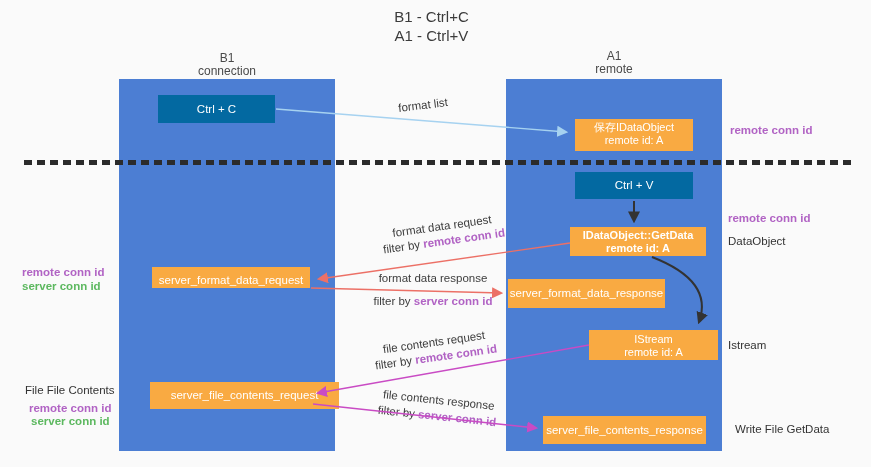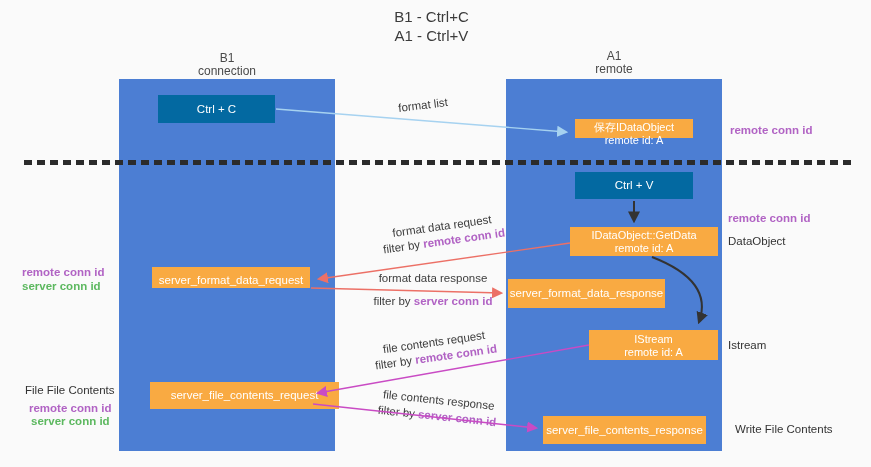--- a/index.html
+++ b/index.html
@@ -60,28 +60,28 @@
     <div>remote</div>
   </div>
 
   <div class="abs lane" style="left:119px;"></div>
   <div class="abs lane" style="left:506px;"></div>
 
   <div class="abs dashed"></div>
 
   <div class="abs node green one-line" style="left:158px; top:95px; width:117px; height:28px; line-height:28px;">Ctrl + C</div>
 
-  <div class="abs node orange two-line" style="left:575px; top:119px; width:118px; height:19px;">
+  <div class="abs node orange two-line" style="left:575px; top:119px; width:118px; height:32px;">
     <div>保存IDataObject</div>
     <div>remote id: A</div>
   </div>
 
   <div class="abs node green one-line" style="left:575px; top:172px; width:118px; height:27px; line-height:27px;">Ctrl + V</div>
 
-  <div class="abs node orange two-line" style="left:570px; top:227px; width:148px; height:29px;">
+  <div class="abs node orange two-line" style="left:570px; top:227px; width:136px; height:29px;font-weight:bold;">
     <div>IDataObject::GetData</div>
     <div>remote id: A</div>
   </div>
 
   <div class="abs node orange one-line" style="left:152px; top:267px; width:158px; height:21px; line-height:27px;">server_format_data_request</div>
 
   <div class="abs node orange one-line" style="left:508px; top:279px; width:157px; height:29px; line-height:29px;">server_format_data_response</div>
 
   <div class="abs node orange two-line" style="left:589px; top:330px; width:129px; height:30px; padding-top:3px;">
     <div>IStream</div>
@@ -119,21 +119,21 @@
     <div>file contents response</div>
     <div class="gap4">
       <span>filter by </span><span class="hl-purple">server conn id</span>
     </div>
   </div>
 
   <div class="abs side purple" style="left:730px; top:123px;">remote conn id</div>
   <div class="abs side purple" style="left:728px; top:211px;">remote conn id</div>
   <div class="abs side dark" style="left:728px; top:234px;">DataObject</div>
   <div class="abs side dark" style="left:728px; top:338px;">Istream</div>
-  <div class="abs side dark" style="left:735px; top:422px;">Write File Contents</div>
+  <div class="abs side dark" style="left:735px; top:422px;">Write File GetData</div>
 
   <div class="abs side purple" style="left:22px; top:265px;">remote conn id</div>
   <div class="abs side green" style="left:22px; top:279px;">server conn id</div>
   <div class="abs side dark" style="left:25px; top:383px;">File File Contents</div>
   <div class="abs side purple" style="left:29px; top:401px;">remote conn id</div>
   <div class="abs side green" style="left:31px; top:414px;">server conn id</div>
 
   <svg class="abs arrows" width="871" height="467" viewBox="0 0 871 467">
     <defs>
       <marker id="m-blue" viewBox="0 0 10 10" refX="8" refY="5" markerWidth="8" markerHeight="8" orient="auto">

